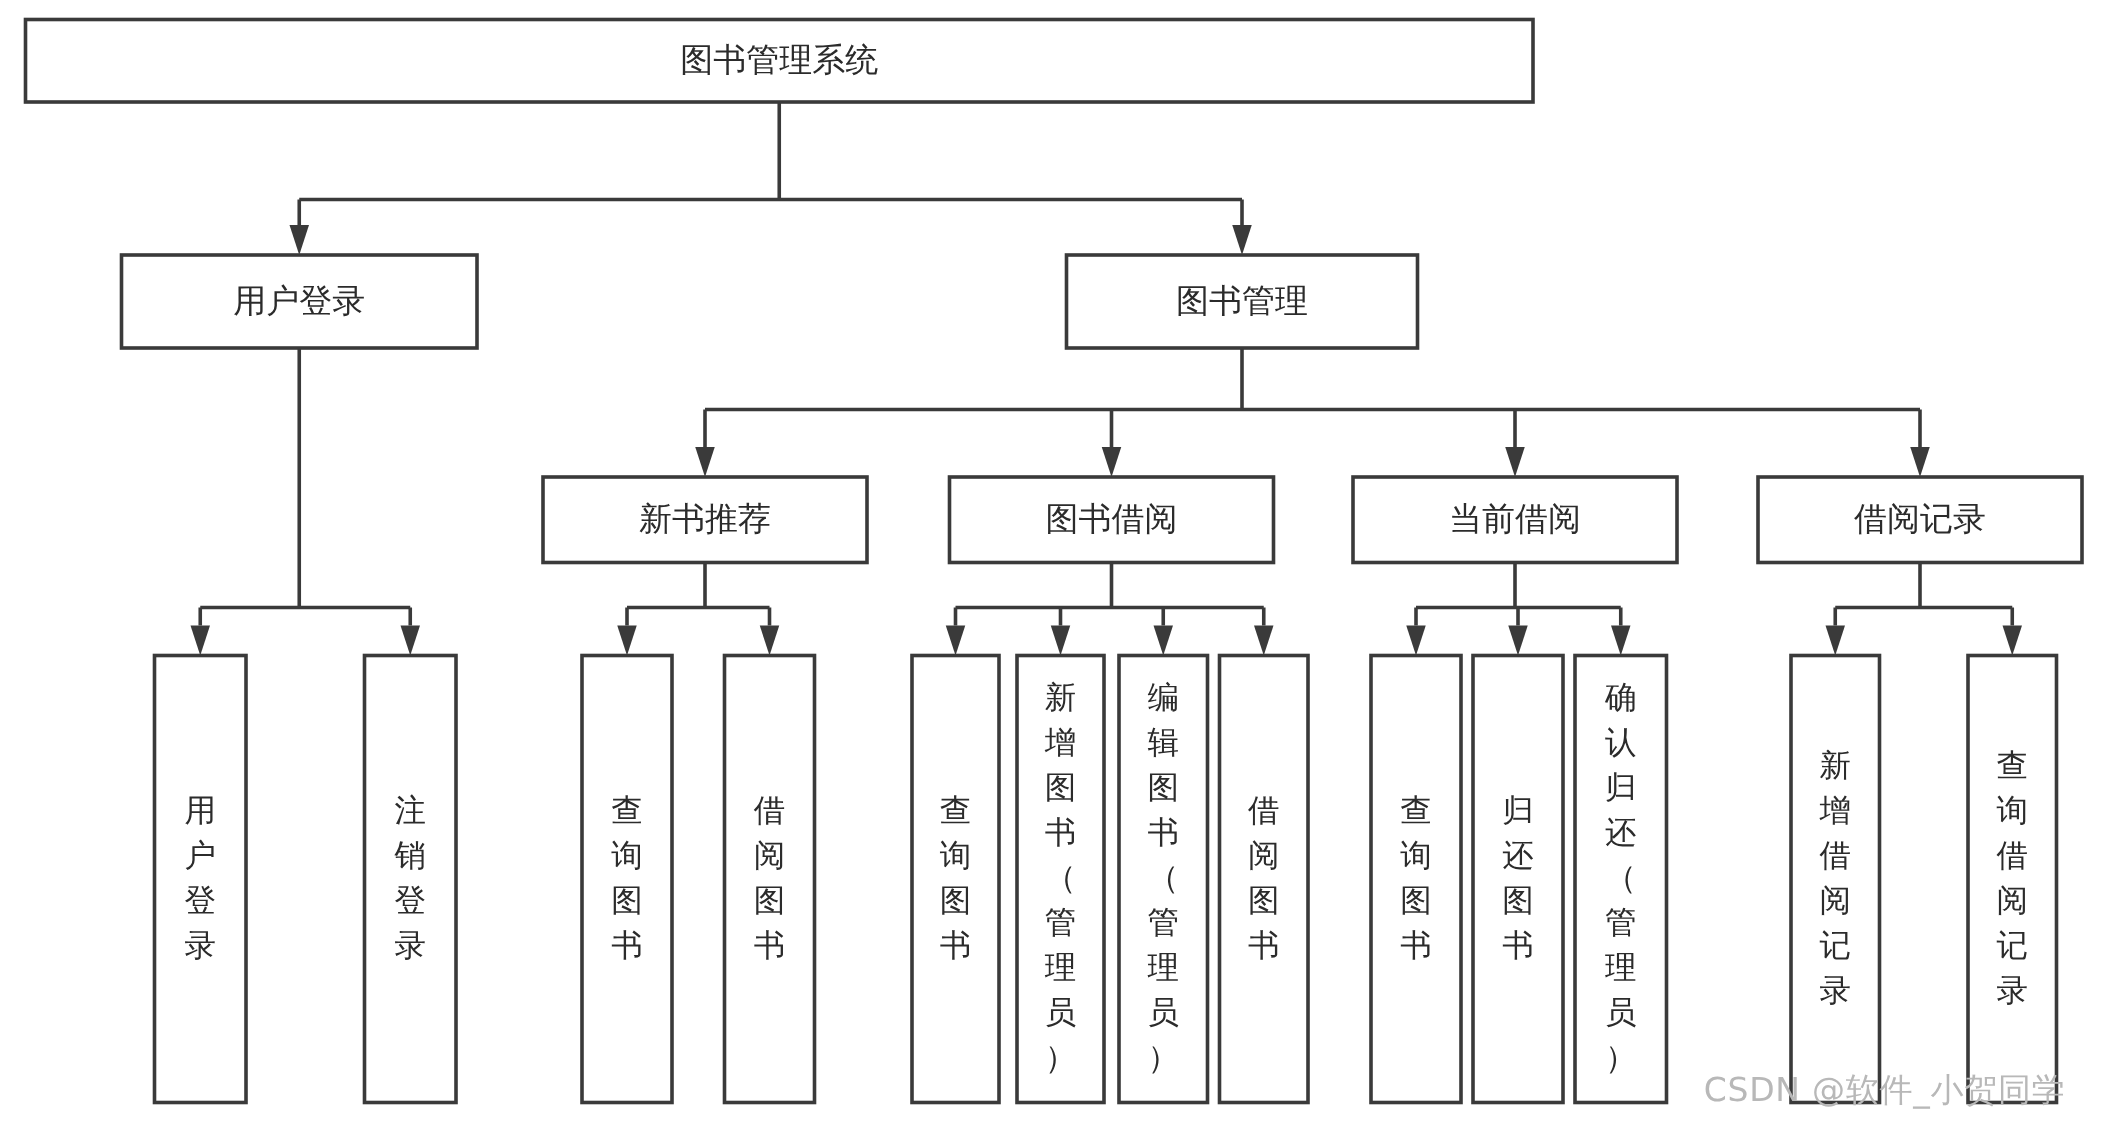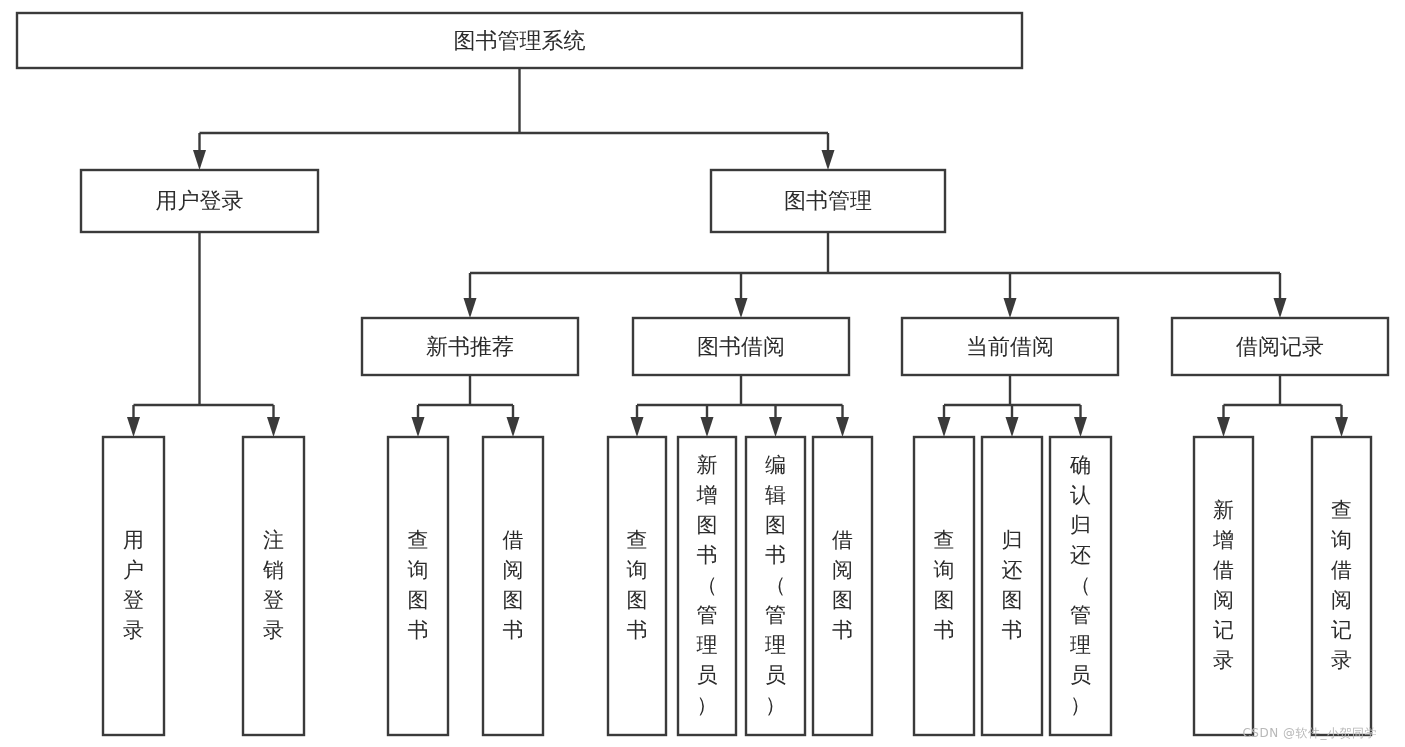--- a/index.html
+++ b/index.html
@@ -49,21 +49,21 @@
   text.node-label.horizontal {
     font-size: 22px;
   }
   text.node-label.vertical {
     font-size: 21px;
   }
   .watermark {
     position: absolute;
     right: 10px;
     bottom: 5px;
-    font-size: 12px;
+    font-size: 22px;
     color: #b8b8b8;
     font-family: "DejaVu Sans", "Liberation Sans", sans-serif;
     letter-spacing: 0.5px;
     white-space: nowrap;
     user-select: none;
   }
 </style>
 </head>
 <body>
 

